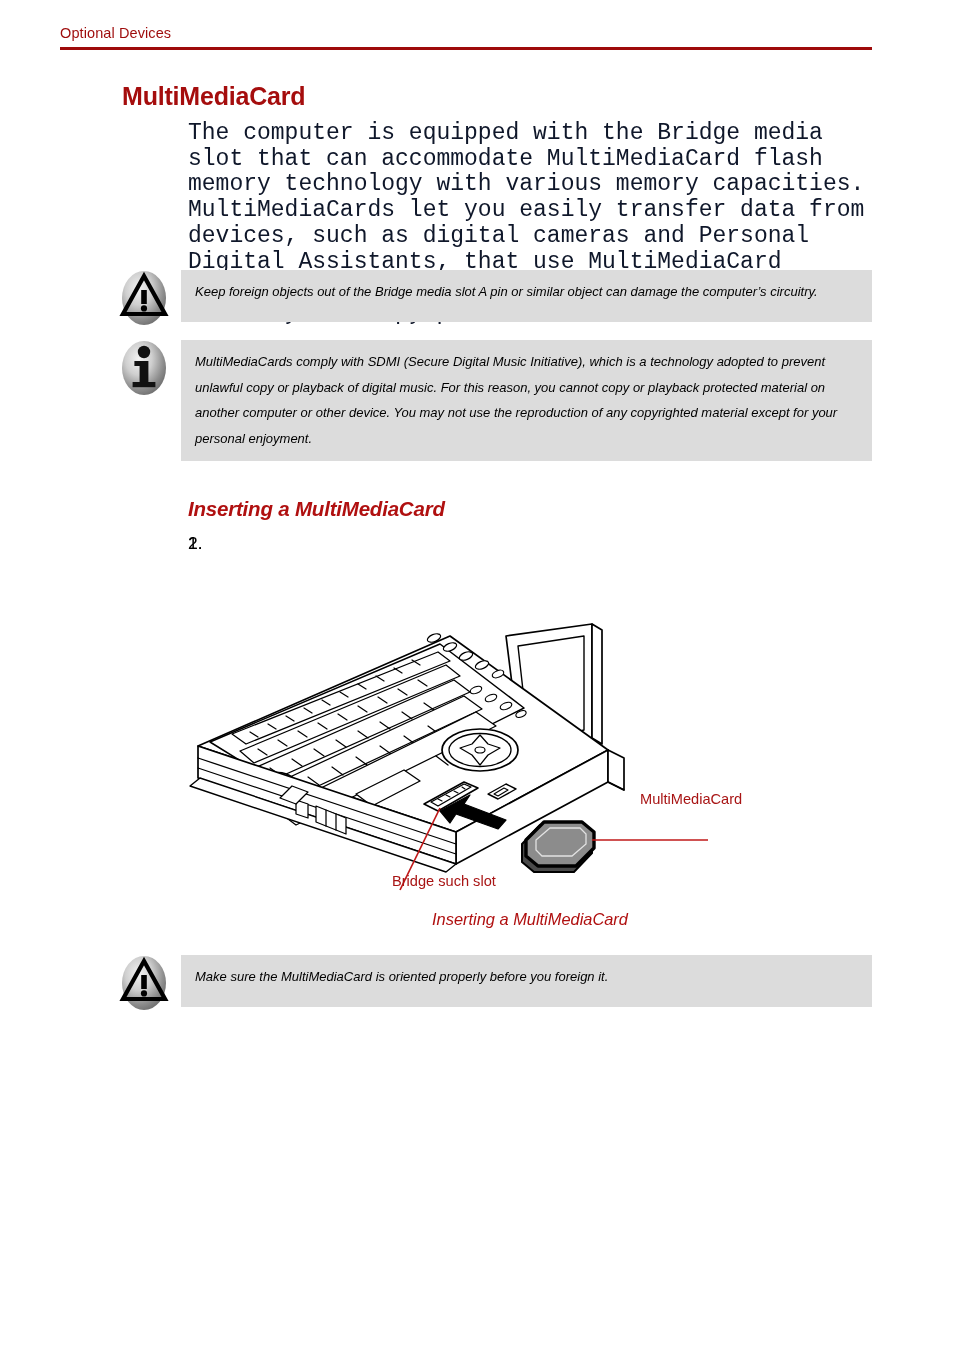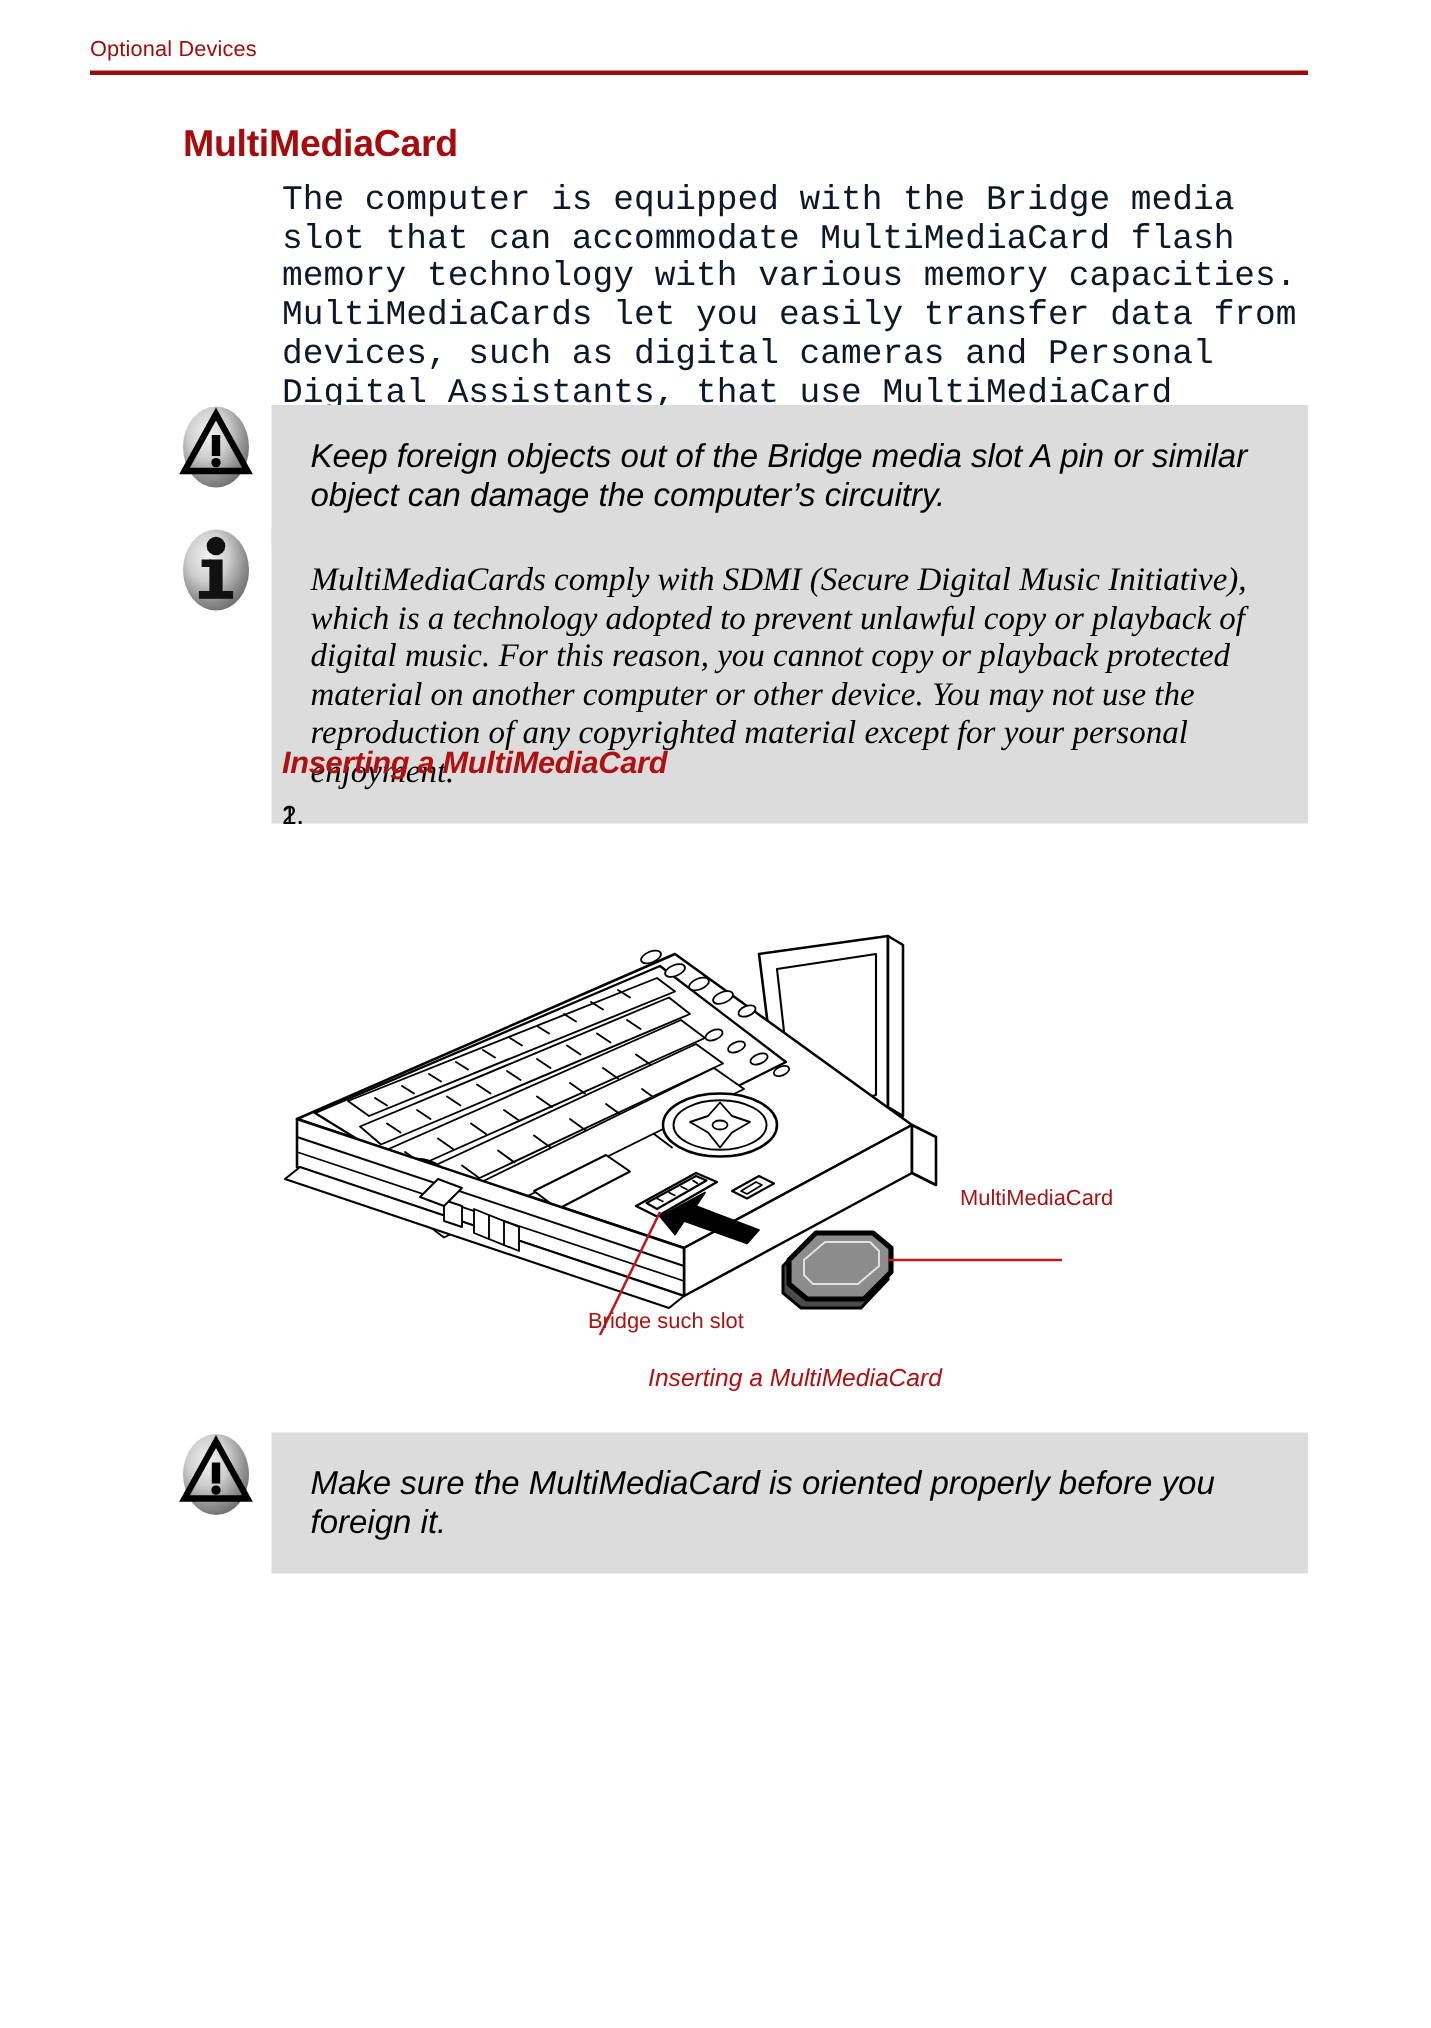--- a/index.html
+++ b/index.html
@@ -101,22 +101,22 @@
     height: 56px;
   }
   .callout .box {
     margin-left: 63px;
     background: #DCDCDC;
     min-height: 52px;
     padding: 9px 14px 10px 14px;
     box-sizing: border-box;
   }
   .callout .box p {
-    margin: 12px;
-    font-size: 22px;
+    margin: 0;
+    font-size: 13px;
     font-style: italic;
     line-height: 25.6px;
     color: #000;
   }
 
   
   .figure {
     position: absolute;
     left: 188px;
     top: 618px;
@@ -190,21 +190,21 @@
         <path d="M26 6 L47 44 L5 44 Z" fill="none" stroke="#000" stroke-width="4.2" stroke-linejoin="miter"></path>
         <rect x="23.2" y="20" width="5.6" height="14" fill="#000"></rect>
         <circle cx="26" cy="38.4" r="3.1" fill="#000"></circle>
       </svg>
     </div>
     <div class="box">
       <p>Keep foreign objects out of the Bridge media slot A pin or similar object can damage the computer’s circuitry.</p>
     </div>
   </div>
 
-  <div class="callout" style="top:352px;font-family:Liberation Serif, serif;">
+  <div class="callout" style="top:340px;">
     <div class="icon-wrap">
       <svg width="52" height="56" viewBox="0 0 52 56">
         <defs>
           <radialGradient id="sphereB" cx="38%" cy="33%" r="72%">
             <stop offset="0%" stop-color="#f2f2f2"></stop>
             <stop offset="42%" stop-color="#cfcfcf"></stop>
             <stop offset="78%" stop-color="#8e8e8e"></stop>
             <stop offset="100%" stop-color="#6d6d6d"></stop>
           </radialGradient>
         </defs>

